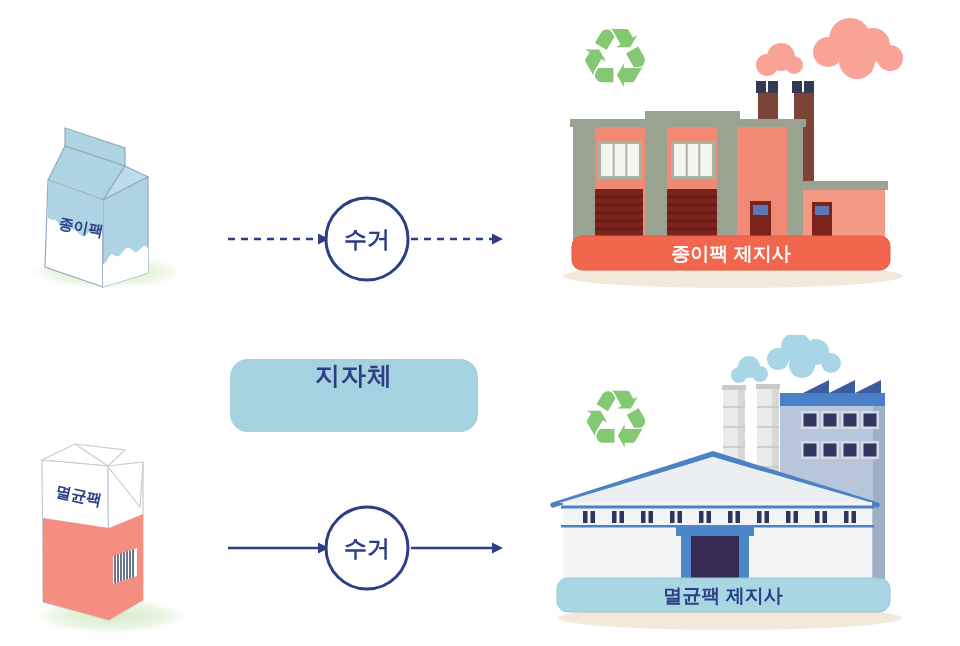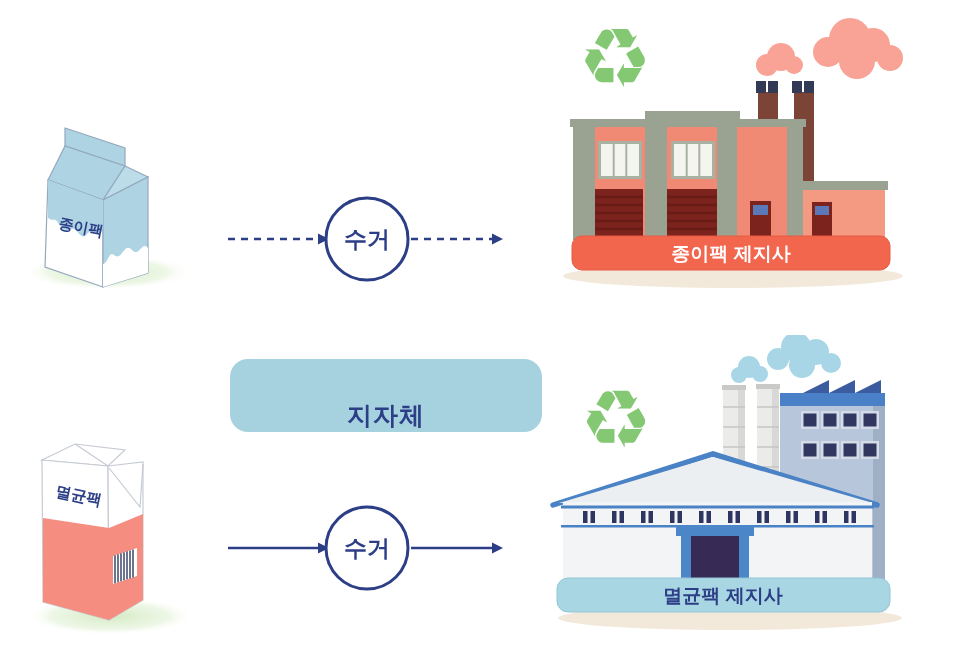--- a/index.html
+++ b/index.html
@@ -2,23 +2,23 @@
 <html><head>
 <meta charset="utf-8">
 <style>
   html,body{margin:0;padding:0;background:#fff;}
   .canvas{
     position:relative;width:960px;height:646px;background:#ffffff;overflow:hidden;
     font-family:"Liberation Sans","DejaVu Sans",sans-serif;
   }
   .abs{position:absolute;}
   .gov-box{
-    left:230px;top:359px;width:312px;height:73px;
+    left:230px;top:359px;width:248px;height:73px;
     background:#a6d2df;border-radius:18px;
-    display:flex;align-items:flex-end;justify-content:center;
+    display:flex;align-items:flex-start;justify-content:center;
     color:#2c3e86;font-size:25px;font-weight:bold;letter-spacing:1px;
   }
   svg text{font-family:"Liberation Sans","DejaVu Sans",sans-serif;}
   .kr-label{font-weight:bold;fill:#2c3e86;}
   .banner-text{font-weight:bold;}
   .recycle{font-family:"DejaVu Sans",sans-serif;}
 </style>
 </head>
 <body>
 

